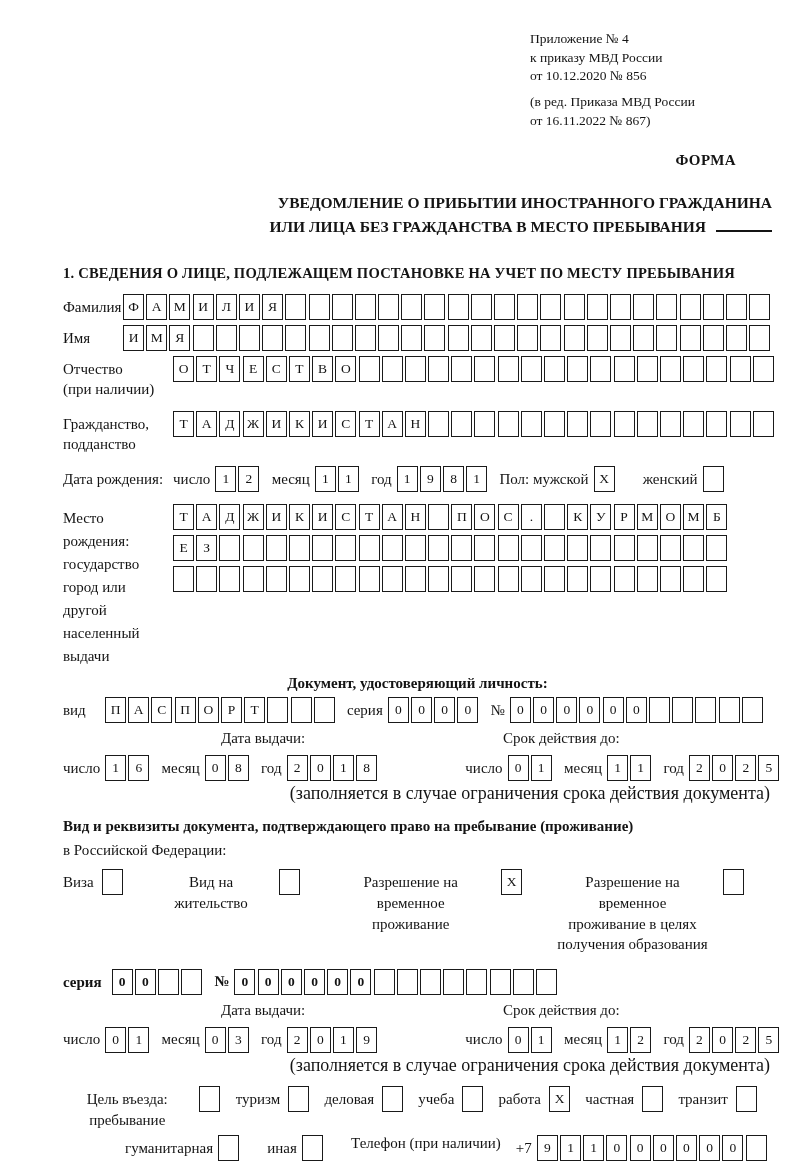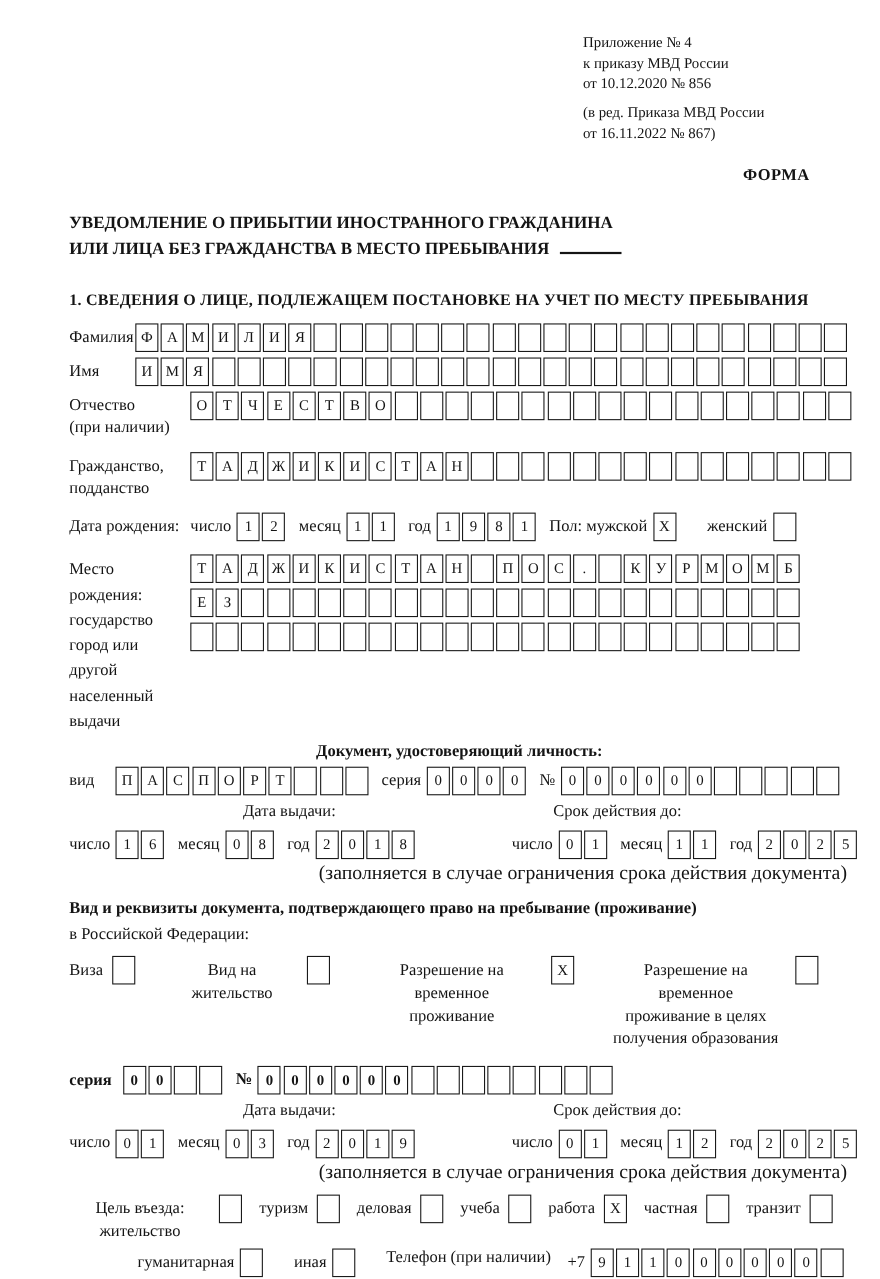--- a/index.html
+++ b/index.html
@@ -2,21 +2,21 @@
 <html><head>
 <meta charset="utf-8">
 <style>
   html,body{margin:0;padding:0;background:#fff;}
   body{width:800px;height:1163px;color:#141414;font-family:"Liberation Serif",serif;font-size:15px;overflow:hidden;}
   .page{box-sizing:border-box;width:800px;height:1163px;padding:30px 28px 16px 63px;}
   .annex{width:232px;margin-left:auto;margin-right:10px;font-size:13.5px;line-height:1.38;}
   .annex div{white-space:nowrap;}
   .annex .gap{margin-top:7px;}
   .forma{text-align:right;margin:22px 36px 0 0;font-weight:bold;font-size:15px;letter-spacing:.4px;}
-  .title{text-align:left;font-weight:bold;font-size:15.5px;margin-top:22px;line-height:1.55;}
+  .title{text-align:right;font-weight:bold;font-size:15.5px;margin-top:22px;line-height:1.55;}
   .uline{display:inline-block;width:56px;border-bottom:2px solid #141414;height:.9em;margin-left:10px;}
   .section{font-weight:bold;font-size:14.6px;margin-top:26px;margin-bottom:12px;letter-spacing:.2px;}
   .row{display:flex;align-items:flex-start;margin-top:5px;}
   .label{flex:none;line-height:20px;padding-top:3px;}
   .label span{display:block;}
   .multi .label{line-height:23px;}
   .lw-sm{width:60px;} .lw-md{width:110px;} .lw-vid{width:42px;}
   .lw-ind{width:62px;} .lw-auto{margin-right:10px;}
   .group{display:flex;align-items:center;margin-right:10px;}
   .prefix{margin-right:5px;white-space:pre;}
@@ -535,21 +535,21 @@
             <div class="cell">2</div>
             <div class="cell">0</div>
             <div class="cell">2</div>
             <div class="cell">5</div>
           </span>
         </span>
       </div>
       <div class="textline right small">(заполняется в случае ограничения срока действия документа)</div>
       <div class="checks gap-md">
         <span class="chk">
-          <span class="chk-label">Цель въезда: жительство</span>
+          <span class="chk-label">Цель въезда: пребывание</span>
           <div class="cell"></div>
         </span>
         <span class="chk">
           <span class="chk-label">туризм</span>
           <div class="cell"></div>
         </span>
         <span class="chk">
           <span class="chk-label">деловая</span>
           <div class="cell"></div>
         </span>

